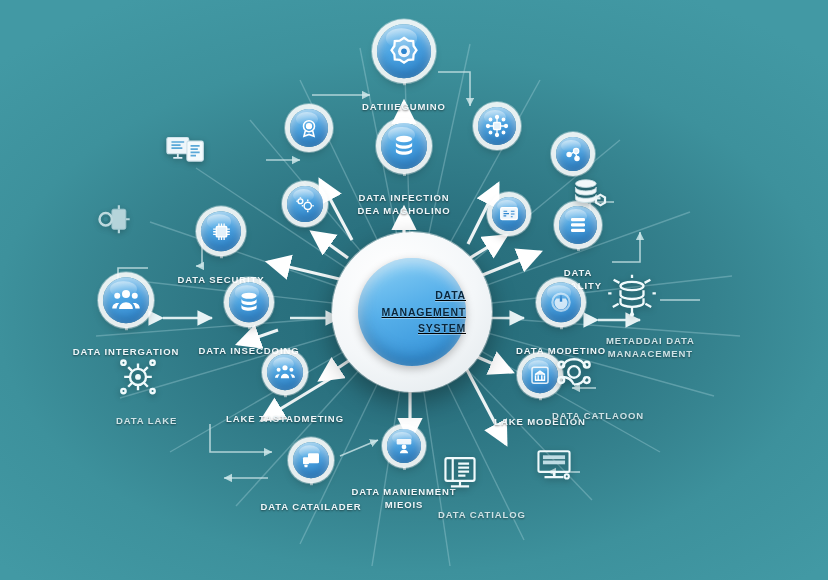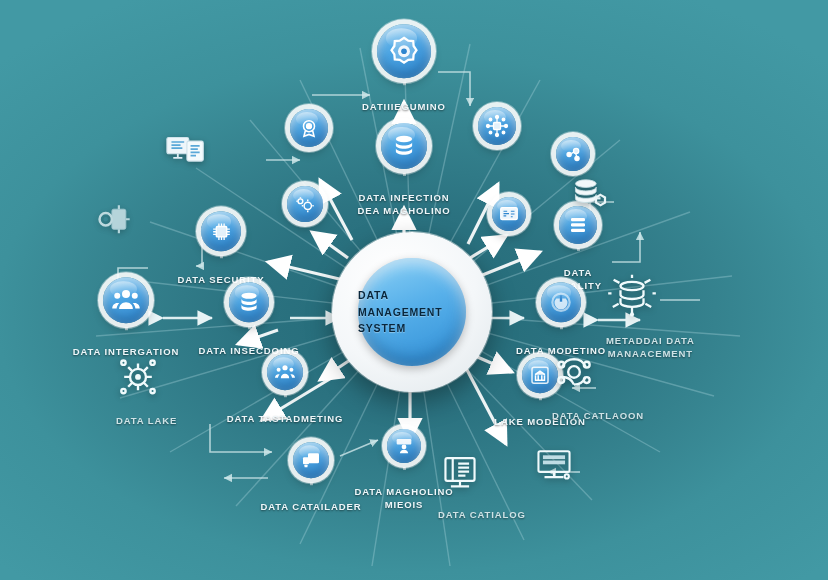--- a/index.html
+++ b/index.html
@@ -96,21 +96,22 @@
     display: flex; align-items: center; justify-content: center;
   }
   #hub-core {
     width: 108px; height: 108px;
     border-radius: 50%;
     background: linear-gradient(160deg, #8ed2f6 0%, #57b0ea 45%, #2f8ed6 100%);
     box-shadow: inset 0 6px 14px rgba(255,255,255,.55),
                 inset 0 -8px 16px rgba(0,50,95,.35),
                 0 3px 8px rgba(0,0,0,.25);
     display: flex; align-items: center; justify-content: center;
-    text-align: left;
+    text-align: right;
+    text-decoration: underline;
   }
   #hub-title {
     color: #08263c;
     font-size: 10.5px;
     font-weight: bold;
     letter-spacing: .8px;
     line-height: 1.6;
     white-space: pre-line;
     text-shadow: 0 1px 1px rgba(255,255,255,.35);
   }
@@ -363,21 +364,21 @@
       <svg width="24" height="24" viewBox="0 0 24 24" fill="#ffffff">
         <circle cx="12" cy="7.5" r="2.6"></circle>
           <path d="M7.8 18c0-2.6 1.9-4.4 4.2-4.4s4.2 1.8 4.2 4.4z"></path>
         <circle cx="5.6" cy="9.5" r="2"></circle>
           <path d="M2 17.6c0-2.1 1.5-3.6 3.4-3.6.4 0 .9.1 1.2.2-.9.9-1.5 2.1-1.6 3.4z"></path>
         <circle cx="18.4" cy="9.5" r="2"></circle>
           <path d="M22 17.6c0-2.1-1.5-3.6-3.4-3.6-.4 0-.9.1-1.2.2.9.9 1.5 2.1 1.6 3.4z"></path>
       </svg>
     </div>
     <div class="tick"></div>
-    <div class="label">DATA TASTADMETING</div>
+    <div class="label">LAKE TASTADMETING</div>
   </div>
 
   <div class="node" style="left:540px;top:393px">
     <div class="orb" style="width:36px;height:36px">
       <svg width="24" height="24" viewBox="0 0 24 24" fill="none" stroke="#ffffff" stroke-width="1.5">
         <rect x="4" y="4" width="16" height="16" rx="2" stroke-opacity=".85"></rect>
         <path d="M7 11.5L12 8l5 3.5" fill="#ffffff" fill-opacity=".9"></path>
         <path d="M7.5 12v4.5M10.2 12v4.5M13.8 12v4.5M16.5 12v4.5M6.8 17h10.4" stroke="#ffffff"></path>
       </svg>
     </div>
@@ -399,21 +400,21 @@
 
   <div class="node" style="left:404px;top:470px">
     <div class="orb" style="width:34px;height:34px">
       <svg width="22" height="22" viewBox="0 0 24 24" fill="#ffffff">
         <rect x="4" y="4.5" width="16" height="6" rx="1.2" fill-opacity=".9"></rect>
         <circle cx="12" cy="13" r="2.6"></circle>
         <path d="M7.5 20c0-2.4 2-4 4.5-4s4.5 1.6 4.5 4z"></path>
       </svg>
     </div>
     <div class="tick"></div>
-    <div class="label">DATA MAGHOLINO
+    <div class="label">DATA MANIENMENT
 MIEOIS</div>
   </div>
 
   <div class="flaticon" style="left:238px;top:160px">
     <svg class="flat" width="46" height="40" viewBox="0 0 24 22" fill="none">
       <rect x="1.5" y="3" width="12" height="9" rx="1" fill="#eef6fa" stroke="#cfe2ea" stroke-width=".6"></rect>
       <path d="M4 5.5h7M4 7.2h5M4 8.9h6" stroke="#5aa8d8" stroke-width=".9"></path>
       <path d="M7.5 12v2M5 14.2h5" stroke="#dcecf3" stroke-width="1"></path>
       <rect x="12.5" y="5" width="9" height="11" rx="1" fill="#f4fafc" stroke="#cfe2ea" stroke-width=".6"></rect>
       <path d="M14.5 7.6h5M14.5 9.4h4M14.5 11.2h5M14.5 13h3" stroke="#5aa8d8" stroke-width=".9"></path>

